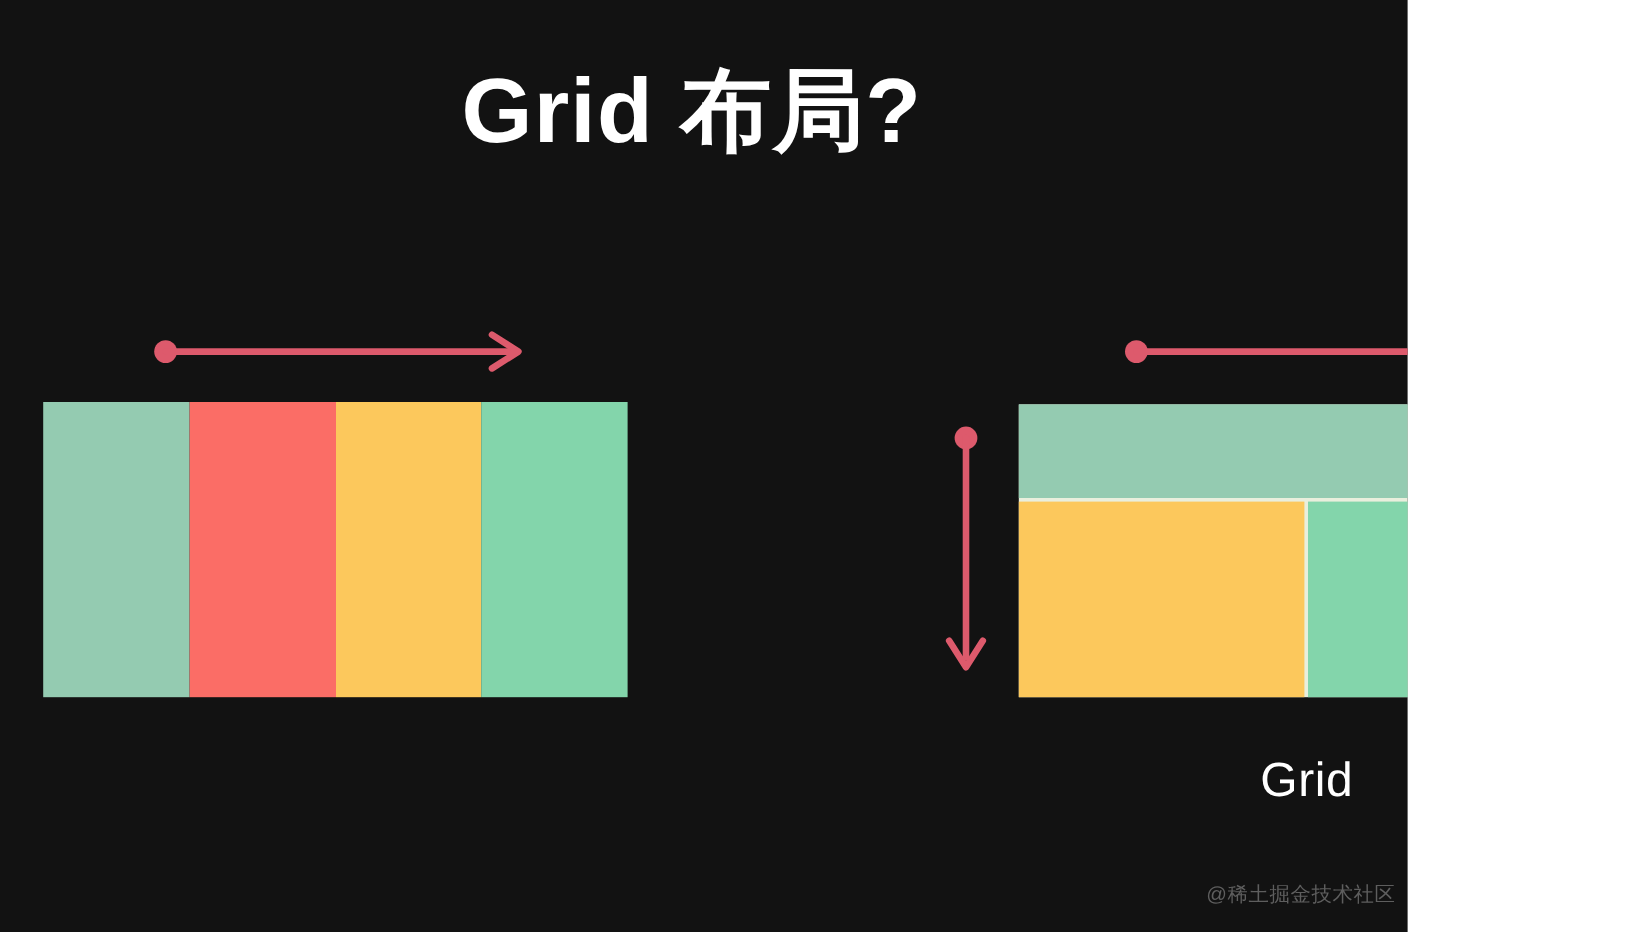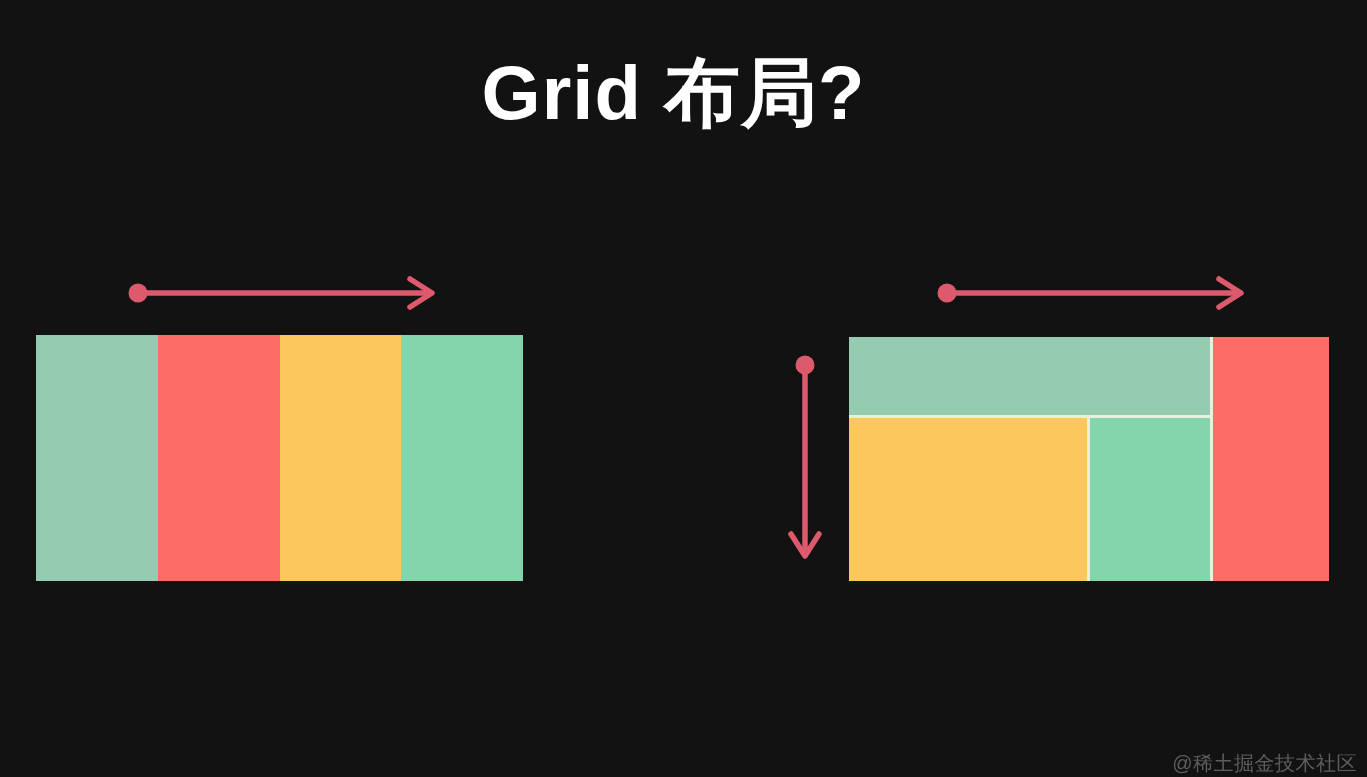--- a/index.html
+++ b/index.html
@@ -1,21 +1,21 @@
 <!DOCTYPE html>
 <html><head>
 <meta charset="utf-8">
 <style>
   * { margin: 0; padding: 0; box-sizing: border-box; }
   html, body { width: 1367px; height: 777px; overflow: hidden; }
   body { font-family: "Liberation Sans", "DejaVu Sans", sans-serif; }
 
   .slide {
     position: relative;
-    width: 1367px;
+    width: 1173px;
     height: 777px;
     background: #121212;
     overflow: hidden;
   }
 
   .slide-title {
     position: absolute;
     top: 47px;
     left: 0;
     width: 100%;
@@ -65,22 +65,22 @@
     font-weight: 500;
     letter-spacing: 0.5px;
     white-space: nowrap;
   }
   .panel-label-flex { left: 36px;  width: 487px; }
   .panel-label-grid { left: 849px; width: 480px; }
 
   .watermark {
     position: absolute;
     right: 10px;
-    bottom: 0;
-    font-size: 20px;
+    bottom: 20px;
+    font-size: 17px;
     color: #5e5e5e;
     letter-spacing: 0.5px;
     white-space: nowrap;
   }
 </style>
 </head>
 <body>
 
 <div class="slide" style="background-color: rgb(18, 18, 18);">
 
@@ -112,16 +112,17 @@
     <path d="M5 184 L19 206 L33 184" fill="none" stroke="currentColor" stroke-width="5.5" stroke-linecap="round" stroke-linejoin="round"></path>
   </svg>
 
   <div class="grid-demo" style="background-color: rgb(233, 239, 221);">
     <div class="grid-cell-header" style="background-color: rgb(148, 203, 177);"></div>
     <div class="grid-cell-sidebar" style="background-color: rgb(251, 109, 102);"></div>
     <div class="grid-cell-main" style="background-color: rgb(252, 200, 92);"></div>
     <div class="grid-cell-aside" style="background-color: rgb(131, 213, 171);"></div>
   </div>
 
+  <div class="panel-label panel-label-grid" style="color: rgb(255, 255, 255);">Grid</div>
 
   <div class="watermark" style="color: rgb(94, 94, 94);">@稀土掘金技术社区</div>
 
 </div>
 
 </body></html>

